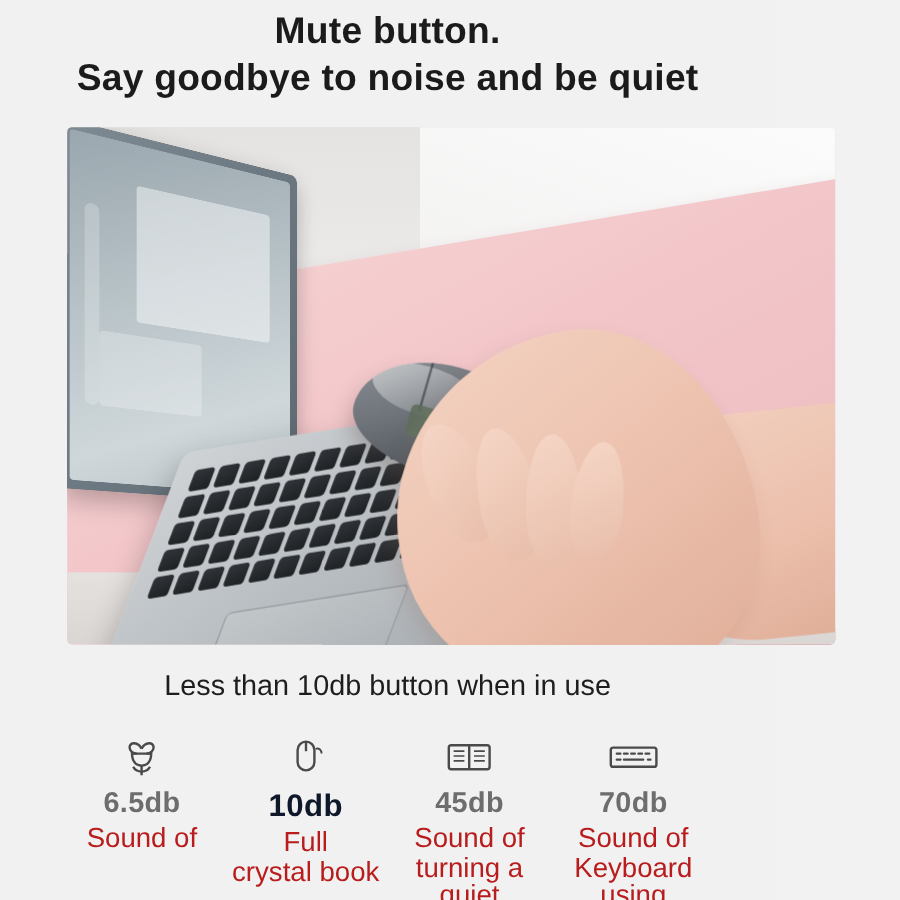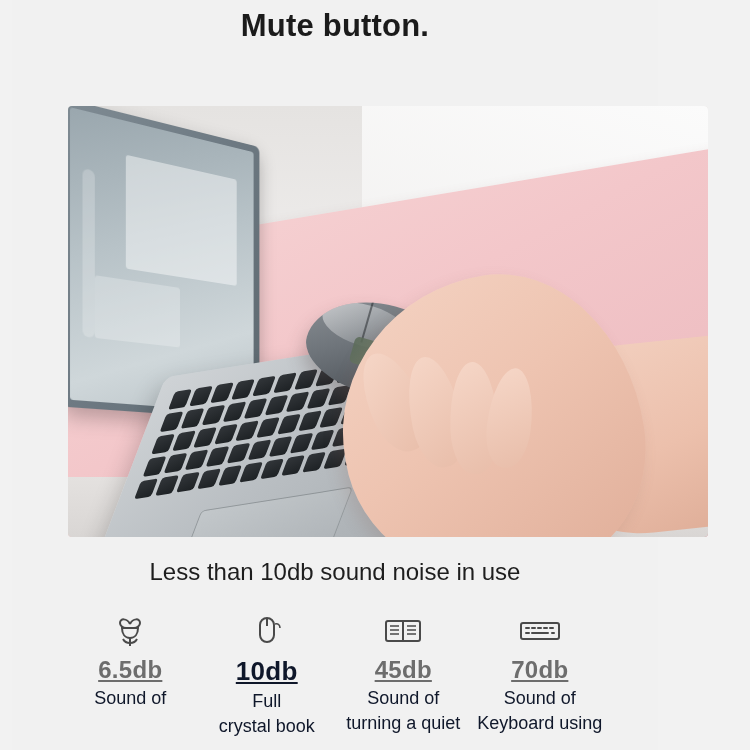--- a/index.html
+++ b/index.html
@@ -12,21 +12,20 @@
     background: #f2f2f2;
     font-family: "Liberation Sans", sans-serif;
     overflow: hidden;
   }
   .page {
     position: relative;
     width: 646px;
     height: 750px;
     background: #f1f1f1;
     box-sizing: border-box;
-    margin-left: 12px;
   }
 
   
   .headline {
     padding-top: 6px;
     text-align: center;
     color: #1b1b1b;
   }
   .headline .line {
     font-size: 31px;
@@ -261,40 +260,40 @@
     align-items: center;
     justify-content: center;
     color: #4a4a4a;
   }
   .stat .value {
     margin-top: 4px;
     font-size: 24px;
     font-weight: bold;
     color: #6d6d6d;
     letter-spacing: 0.3px;
-    text-decoration: underline;
   }
   .stat.highlight .value {
     color: #0f172a;
     font-size: 26px;
   }
   .stat .desc {
     margin-top: 3px;
-    font-size: 18px;
+    font-size: 23px;
     line-height: 22px;
-    color: #0f172a;
+    color: #b91c1c;
   }
 </style>
 </head>
 <body>
 
 <div class="page">
 
   <div class="headline">
     <div class="line">Mute button.</div>
+    <div class="line">Say goodbye to noise and be quiet</div>
   </div>
 
   <div class="photo">
     <div class="bg-wall"></div>
     <div class="bg-right"></div>
 
     <div class="mat"></div>
     <div class="mat-edge"></div>
     <div class="desk-front"></div>
 
@@ -389,21 +388,21 @@
     </div>
 
     <div class="arm"></div>
     <div class="hand"></div>
     <div class="finger f1"></div>
     <div class="finger f2"></div>
     <div class="finger f3"></div>
     <div class="finger f4"></div>
   </div>
 
-  <div class="subhead">Less than 10db sound noise in use</div>
+  <div class="subhead">Less than 10db button when in use</div>
 
   <div class="stats">
 
     <div class="stat">
       <div class="icon">
         <svg width="40" height="40" viewBox="0 0 40 40" fill="none" stroke="#4a4a4a" stroke-width="2">
           <path d="M20 14c-3-6-10-6-10-1 0 3 3 5 6 5"></path>
           <path d="M20 14c3-6 10-6 10-1 0 3-3 5-6 5"></path>
           <path d="M12 18c0 6 3 10 8 10s8-4 8-10z"></path>
           <path d="M20 28v8"></path>

